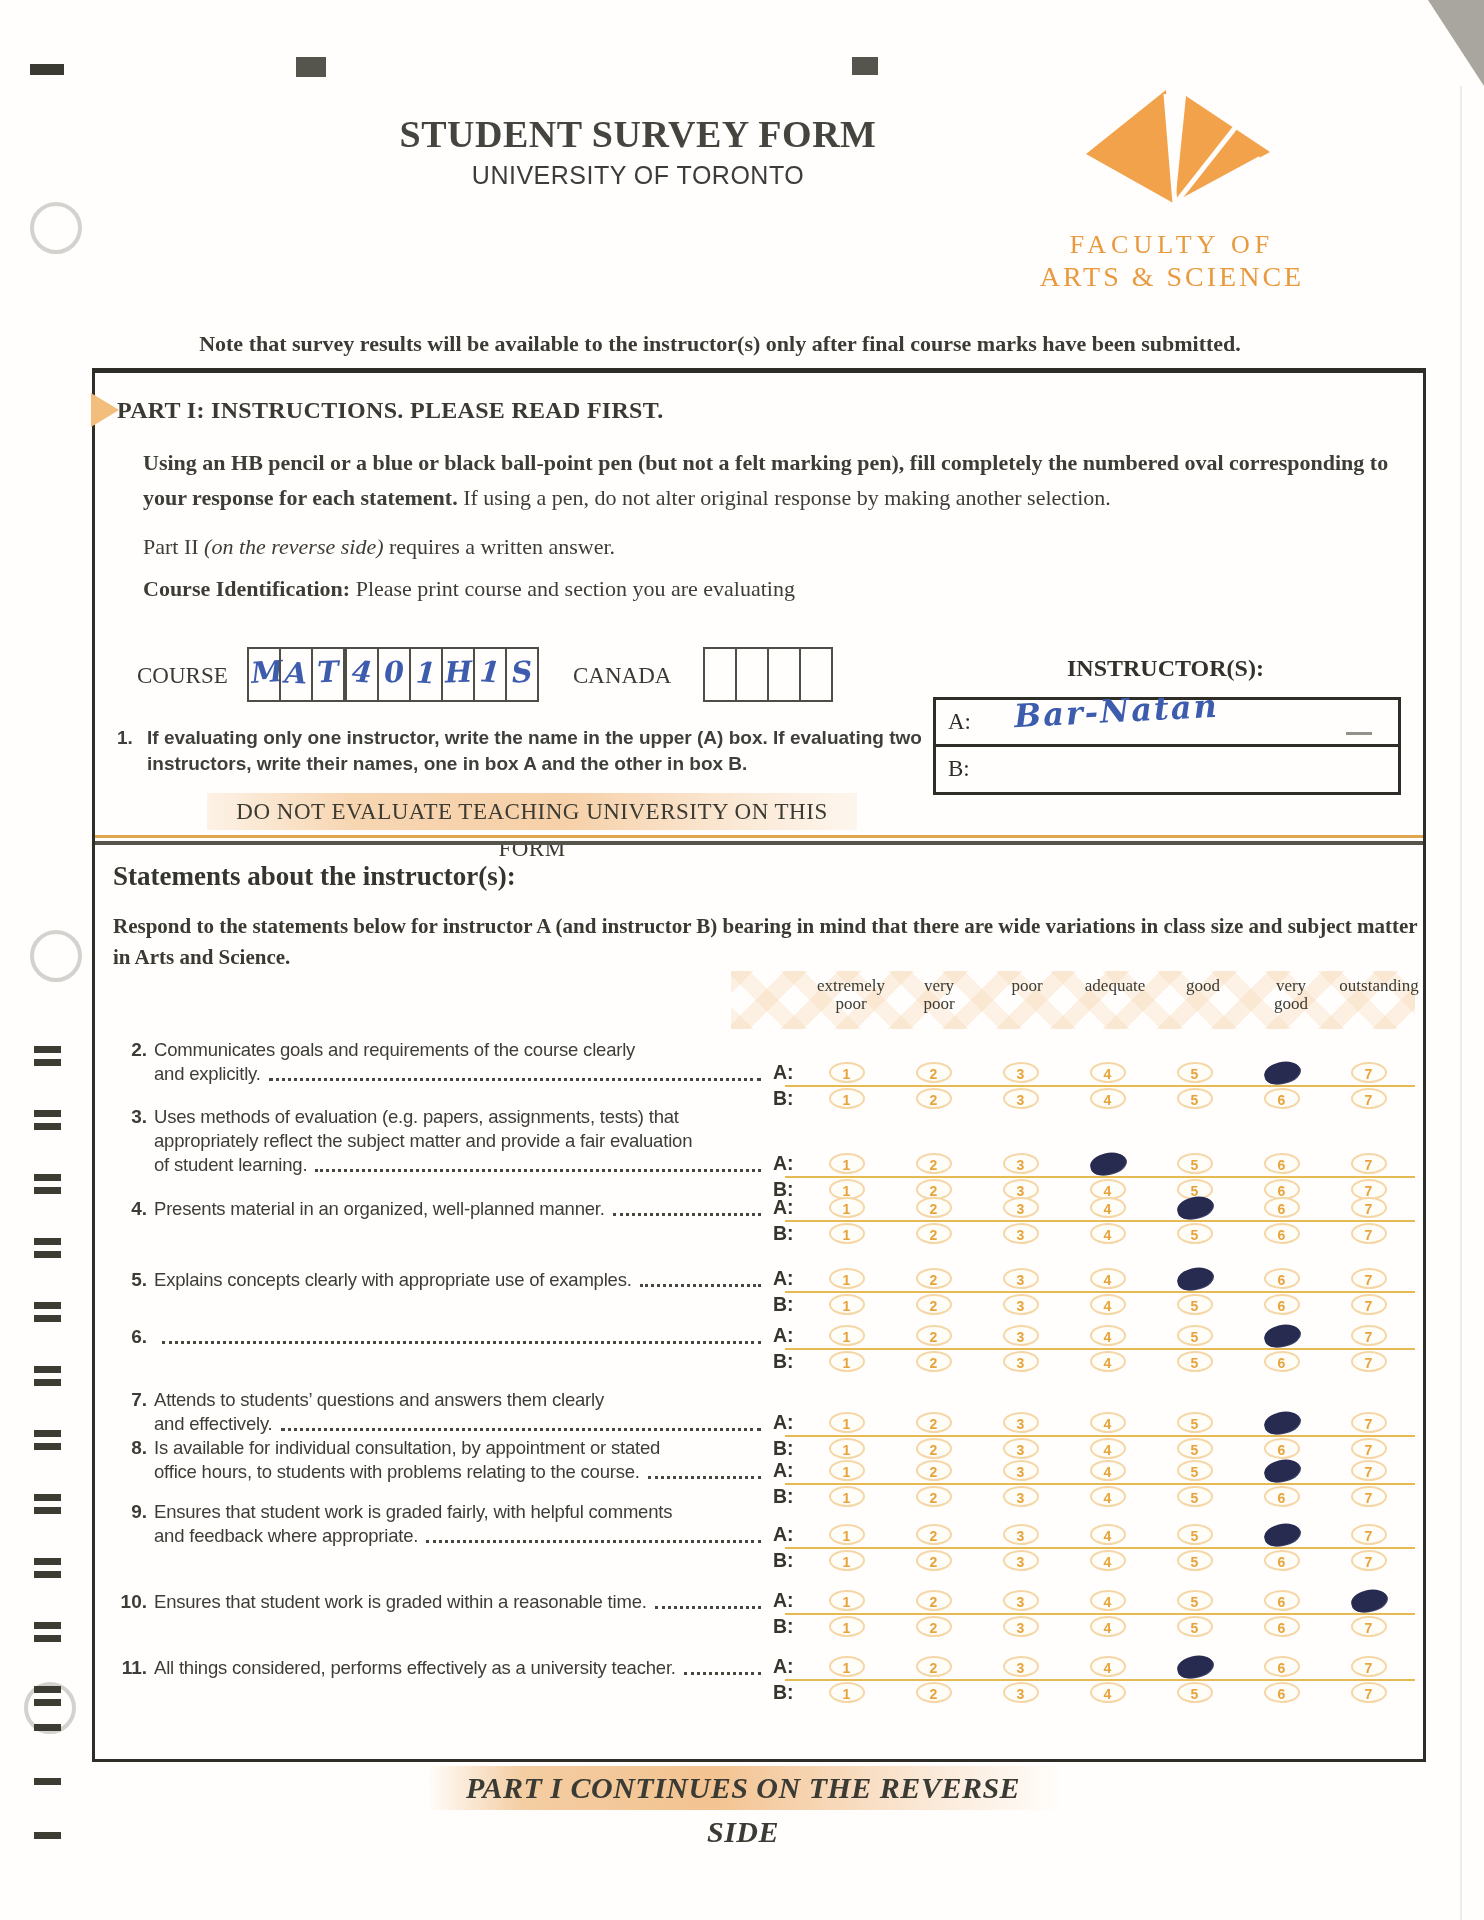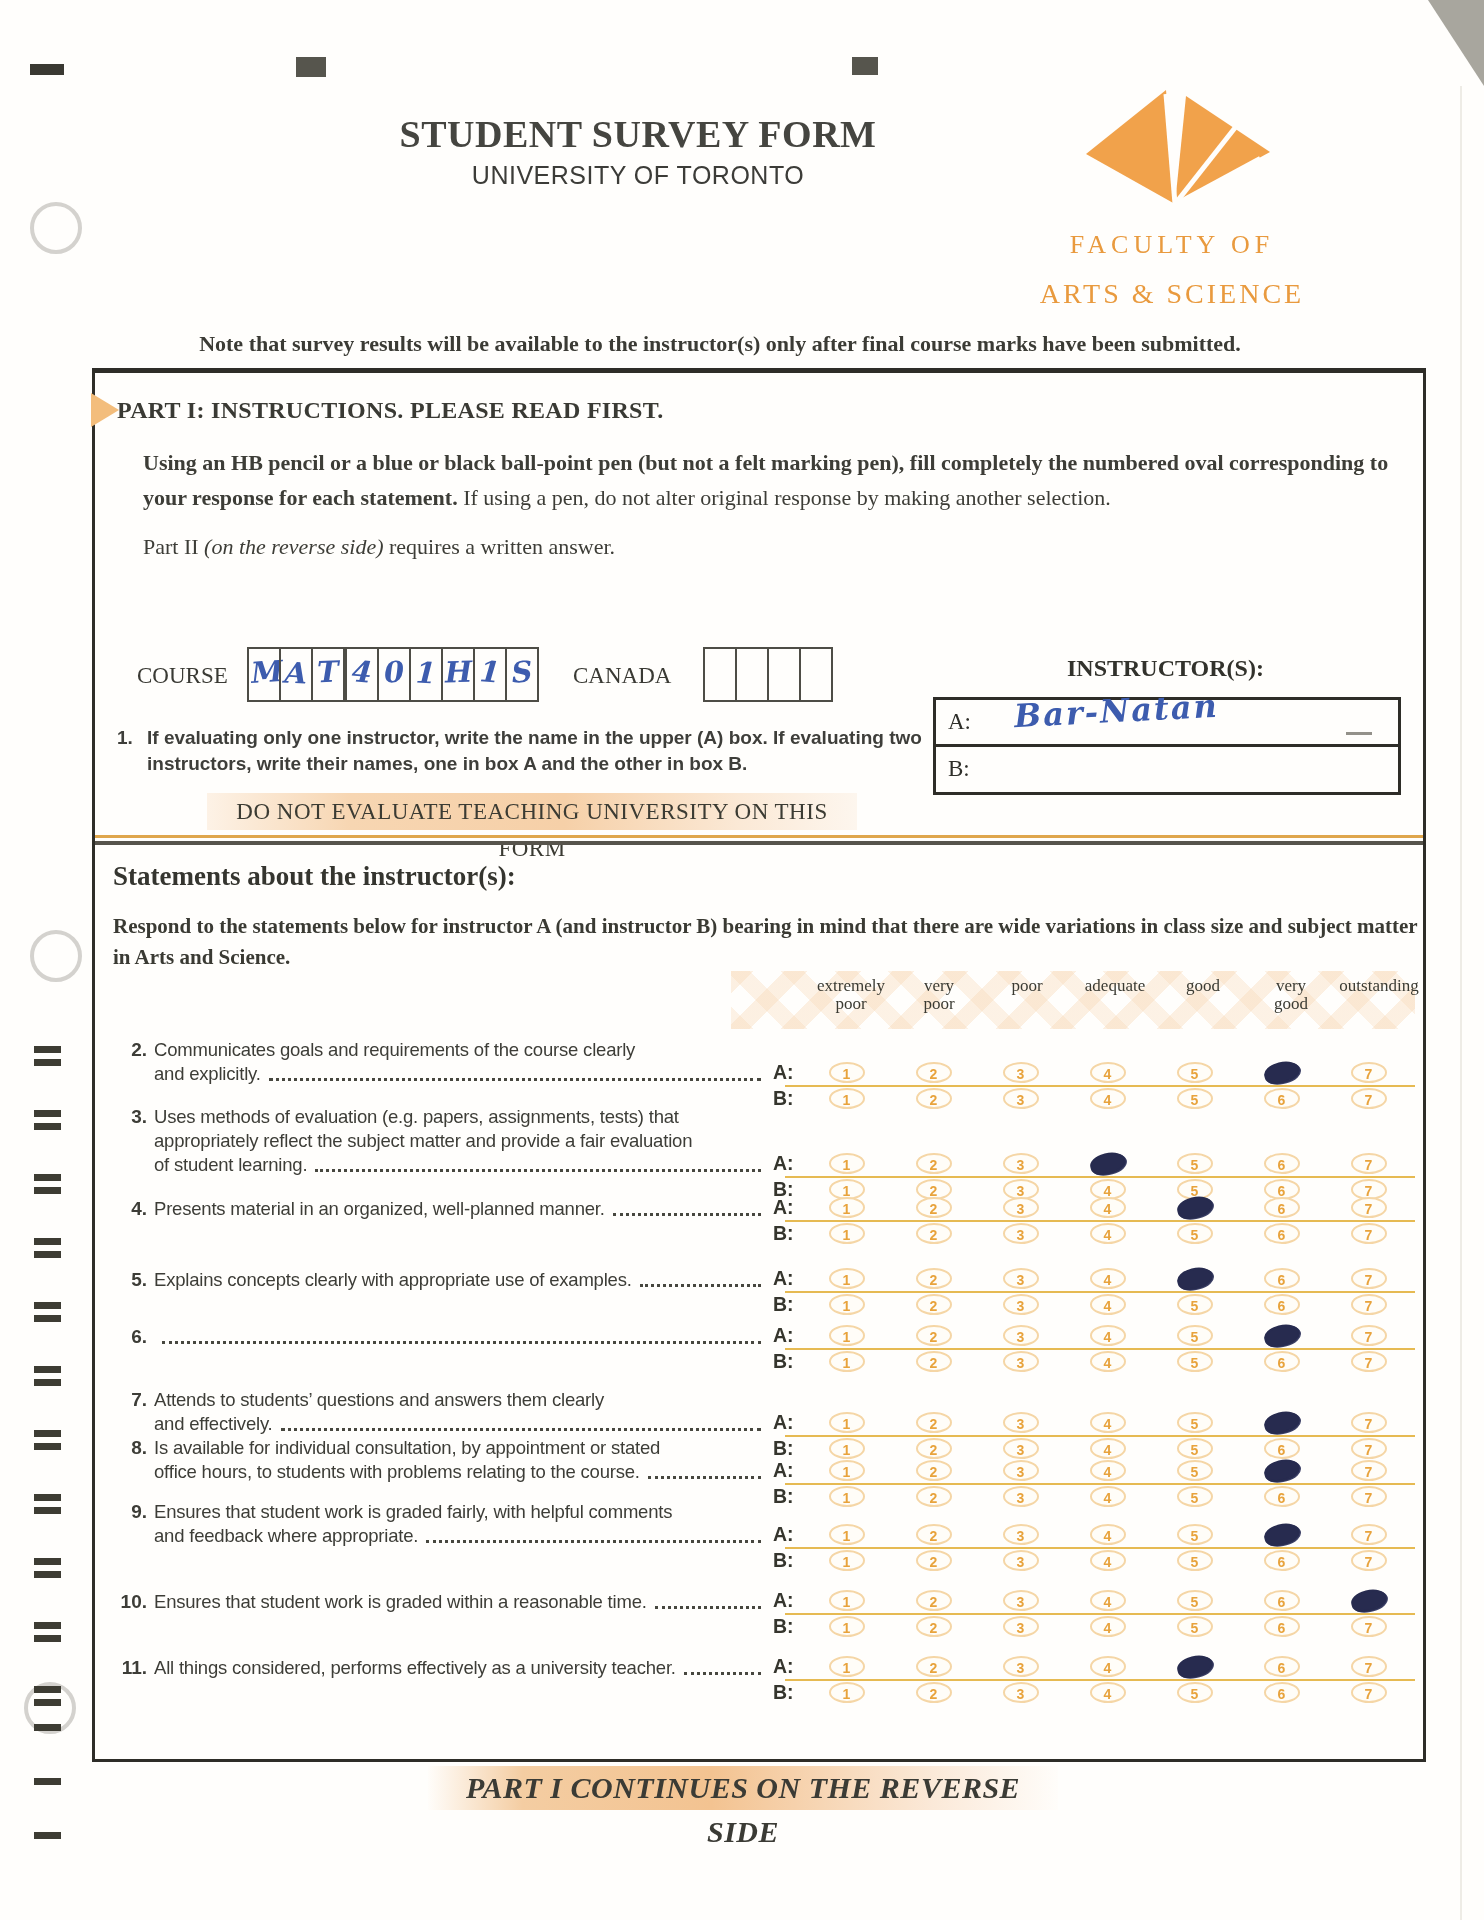--- a/index.html
+++ b/index.html
@@ -19,21 +19,21 @@
   .edge-line{position:absolute;top:86px;bottom:0;right:22px;width:2px;background:#eeece6}
   .timing-mark{position:absolute;left:34px;width:27px;height:7px;background:#3d3c33}
 
   
   .title-wrap{position:absolute;left:318px;top:112px;width:640px;text-align:center}
   .title{font-family:"Liberation Serif",serif;font-weight:bold;font-size:38px;color:#454540;letter-spacing:.5px}
   .subtitle{margin-top:5px;font-size:25px;color:#3c3c38;letter-spacing:.5px}
   .logo{position:absolute;left:1078px;top:86px;width:200px;height:130px}
   .logo-text{position:absolute;left:995px;top:230px;width:354px;text-align:center;font-family:"Liberation Serif",serif;color:#e99a3e}
   .logo-line1{font-size:26px;letter-spacing:5px}
-  .logo-line2{font-size:28px;letter-spacing:3px;margin-top:18px}
+  .logo-line2{font-size:28px;letter-spacing:3px;margin-top:1px}
   .note{position:absolute;left:100px;top:331px;width:1240px;text-align:center;font-family:"Liberation Serif",serif;font-weight:bold;font-size:22px;color:#3b3b35}
 
   
   .main-box{position:absolute;left:92px;top:368px;width:1328px;height:1386px;border:3px solid #2e2d28;border-top-width:5px}
   .p1-arrow{position:absolute;left:-4px;top:20px;width:0;height:0;border-top:17px solid transparent;border-bottom:17px solid transparent;border-left:28px solid #f3bd7c}
   .p1-heading{position:absolute;left:22px;top:24px;font-family:"Liberation Serif",serif;font-weight:bold;font-size:24px;color:#3a3a34;letter-spacing:.3px}
   .para{position:absolute;font-family:"Liberation Serif",serif;font-size:22px;color:#3d3d37;line-height:35px}
   #para1{left:48px;top:72px;width:1248px}
   #para2{left:48px;top:156px;width:1248px}
   #para3{left:48px;top:198px;width:1248px}
@@ -160,20 +160,23 @@
   <div class="main-box">
     <div class="p1-arrow"></div>
     <div class="p1-heading">PART I:  INSTRUCTIONS. PLEASE READ FIRST.</div>
 
     <div class="para" id="para1">
       <span class="b">Using an HB pencil or a blue or black ball-point pen (but not a felt marking pen), fill completely the numbered oval corresponding to your response for each statement.</span><span> If using a pen, do not alter original response by making another selection.</span>
     </div>
     <div class="para" id="para2">
       <span>Part II </span><span class="i">(on the reverse side)</span><span> requires a written answer.</span>
     </div>
+    <div class="para" id="para3">
+      <span class="b">Course Identification:</span><span> Please print course and section you are evaluating</span>
+    </div>
 
     <div class="form-label" id="course-label">COURSE</div>
     <div class="boxes" id="course-boxes">
         <div class="cell">
           <span class="hw r0">M</span>
         </div>
         <div class="cell">
           <span class="hw r1">A</span>
         </div>
         <div class="cell">

